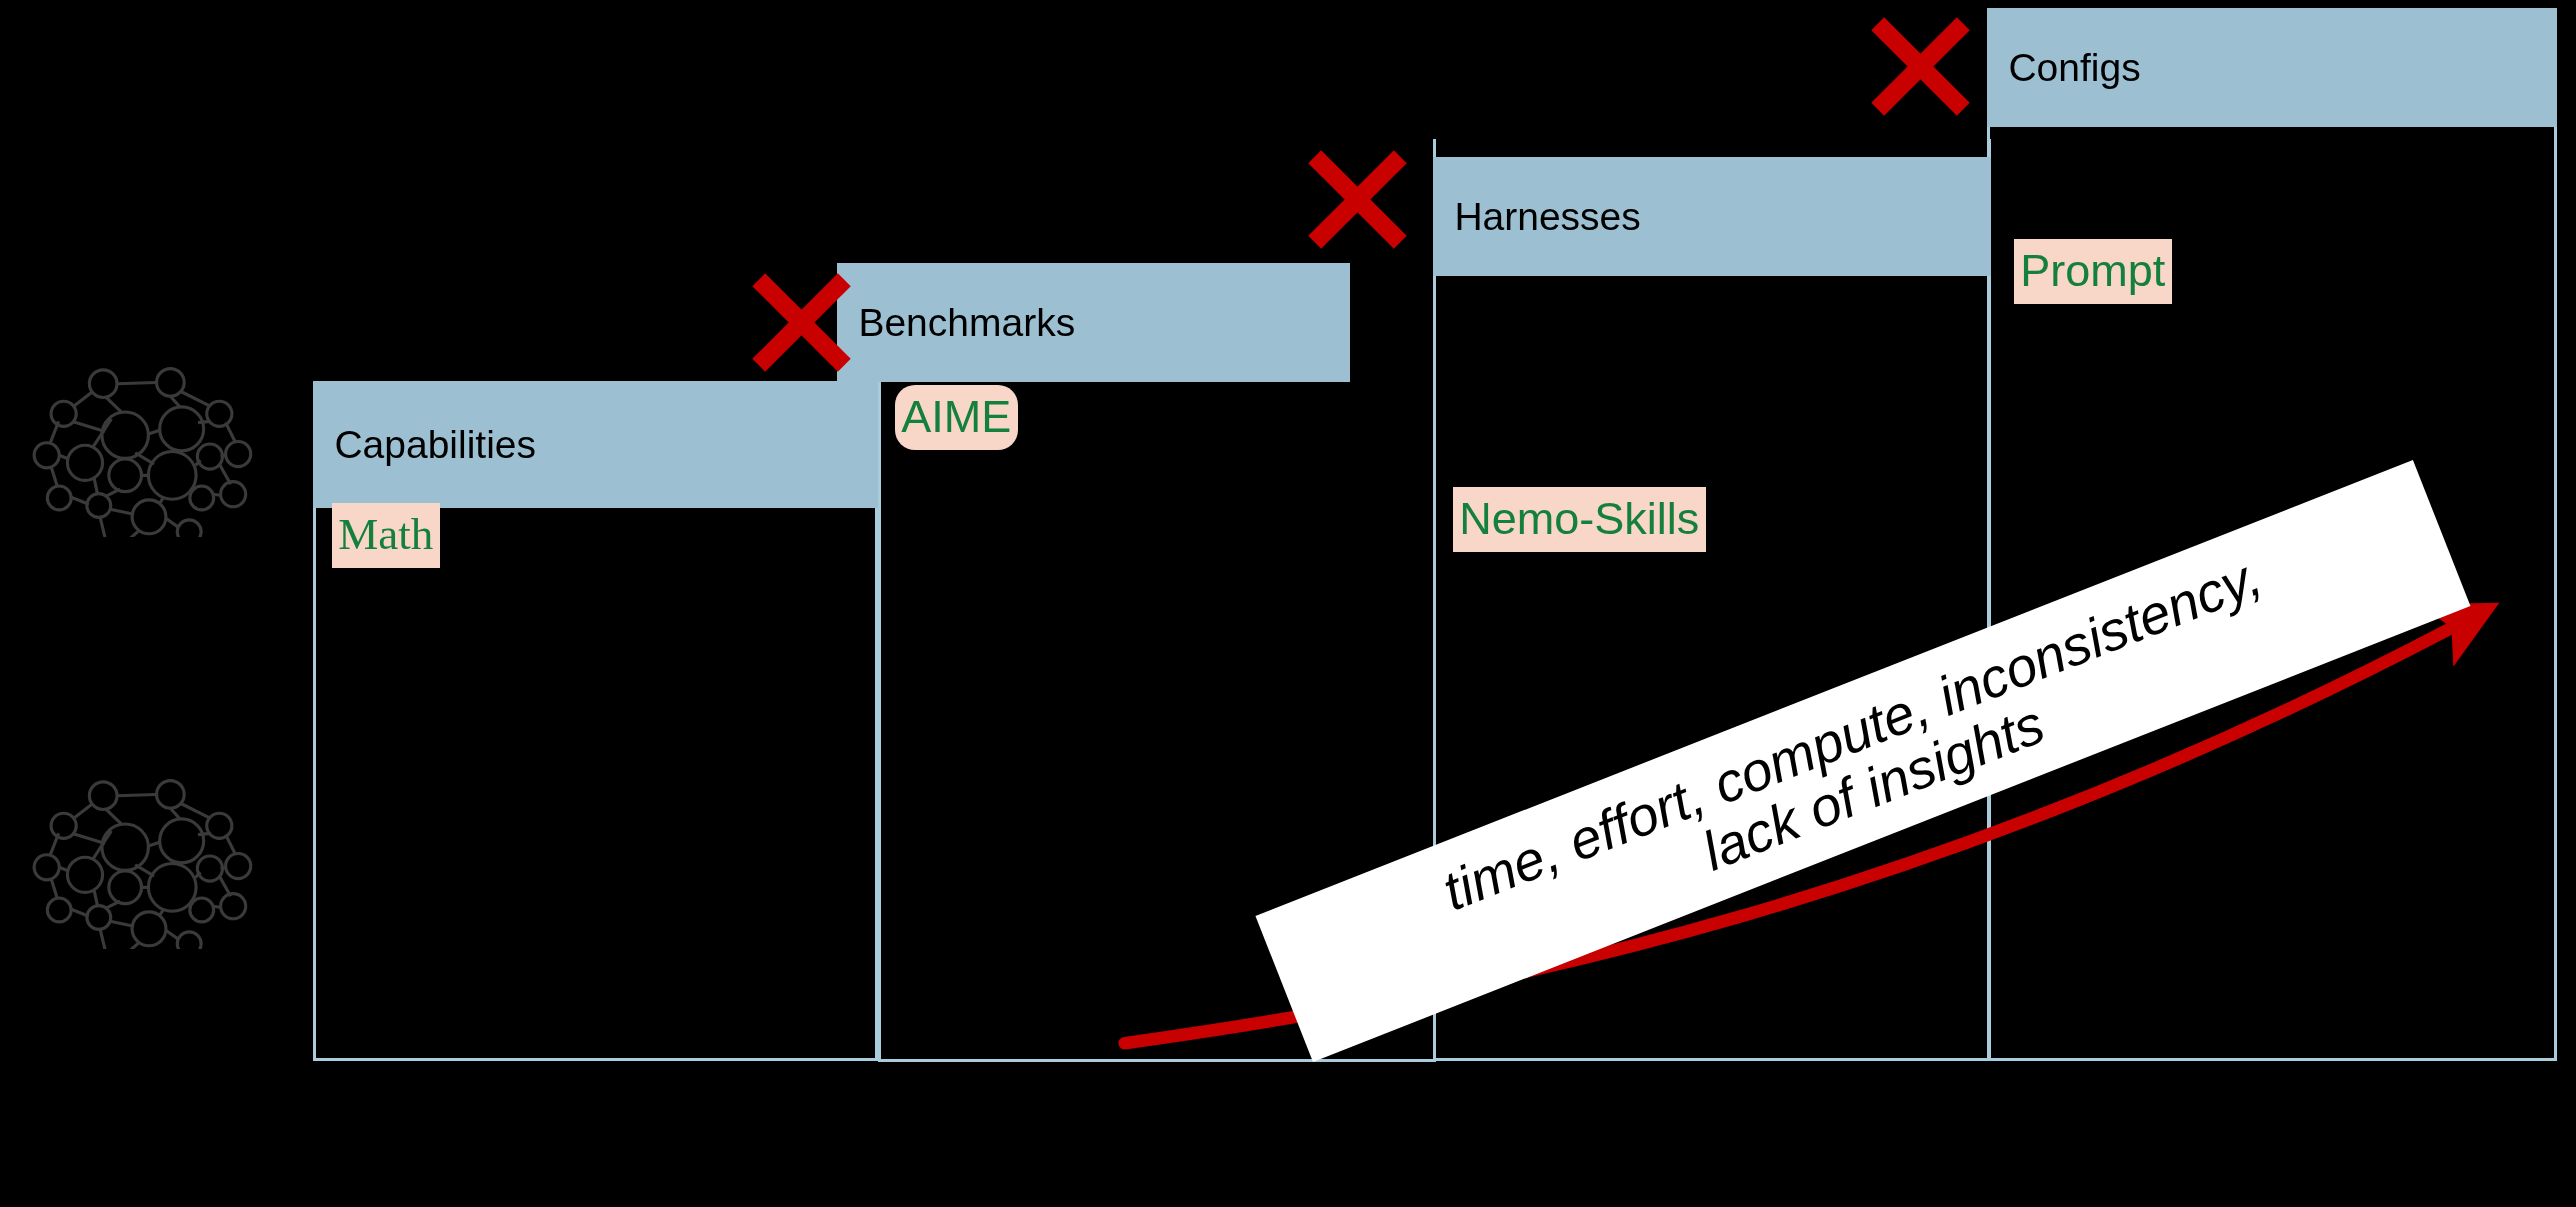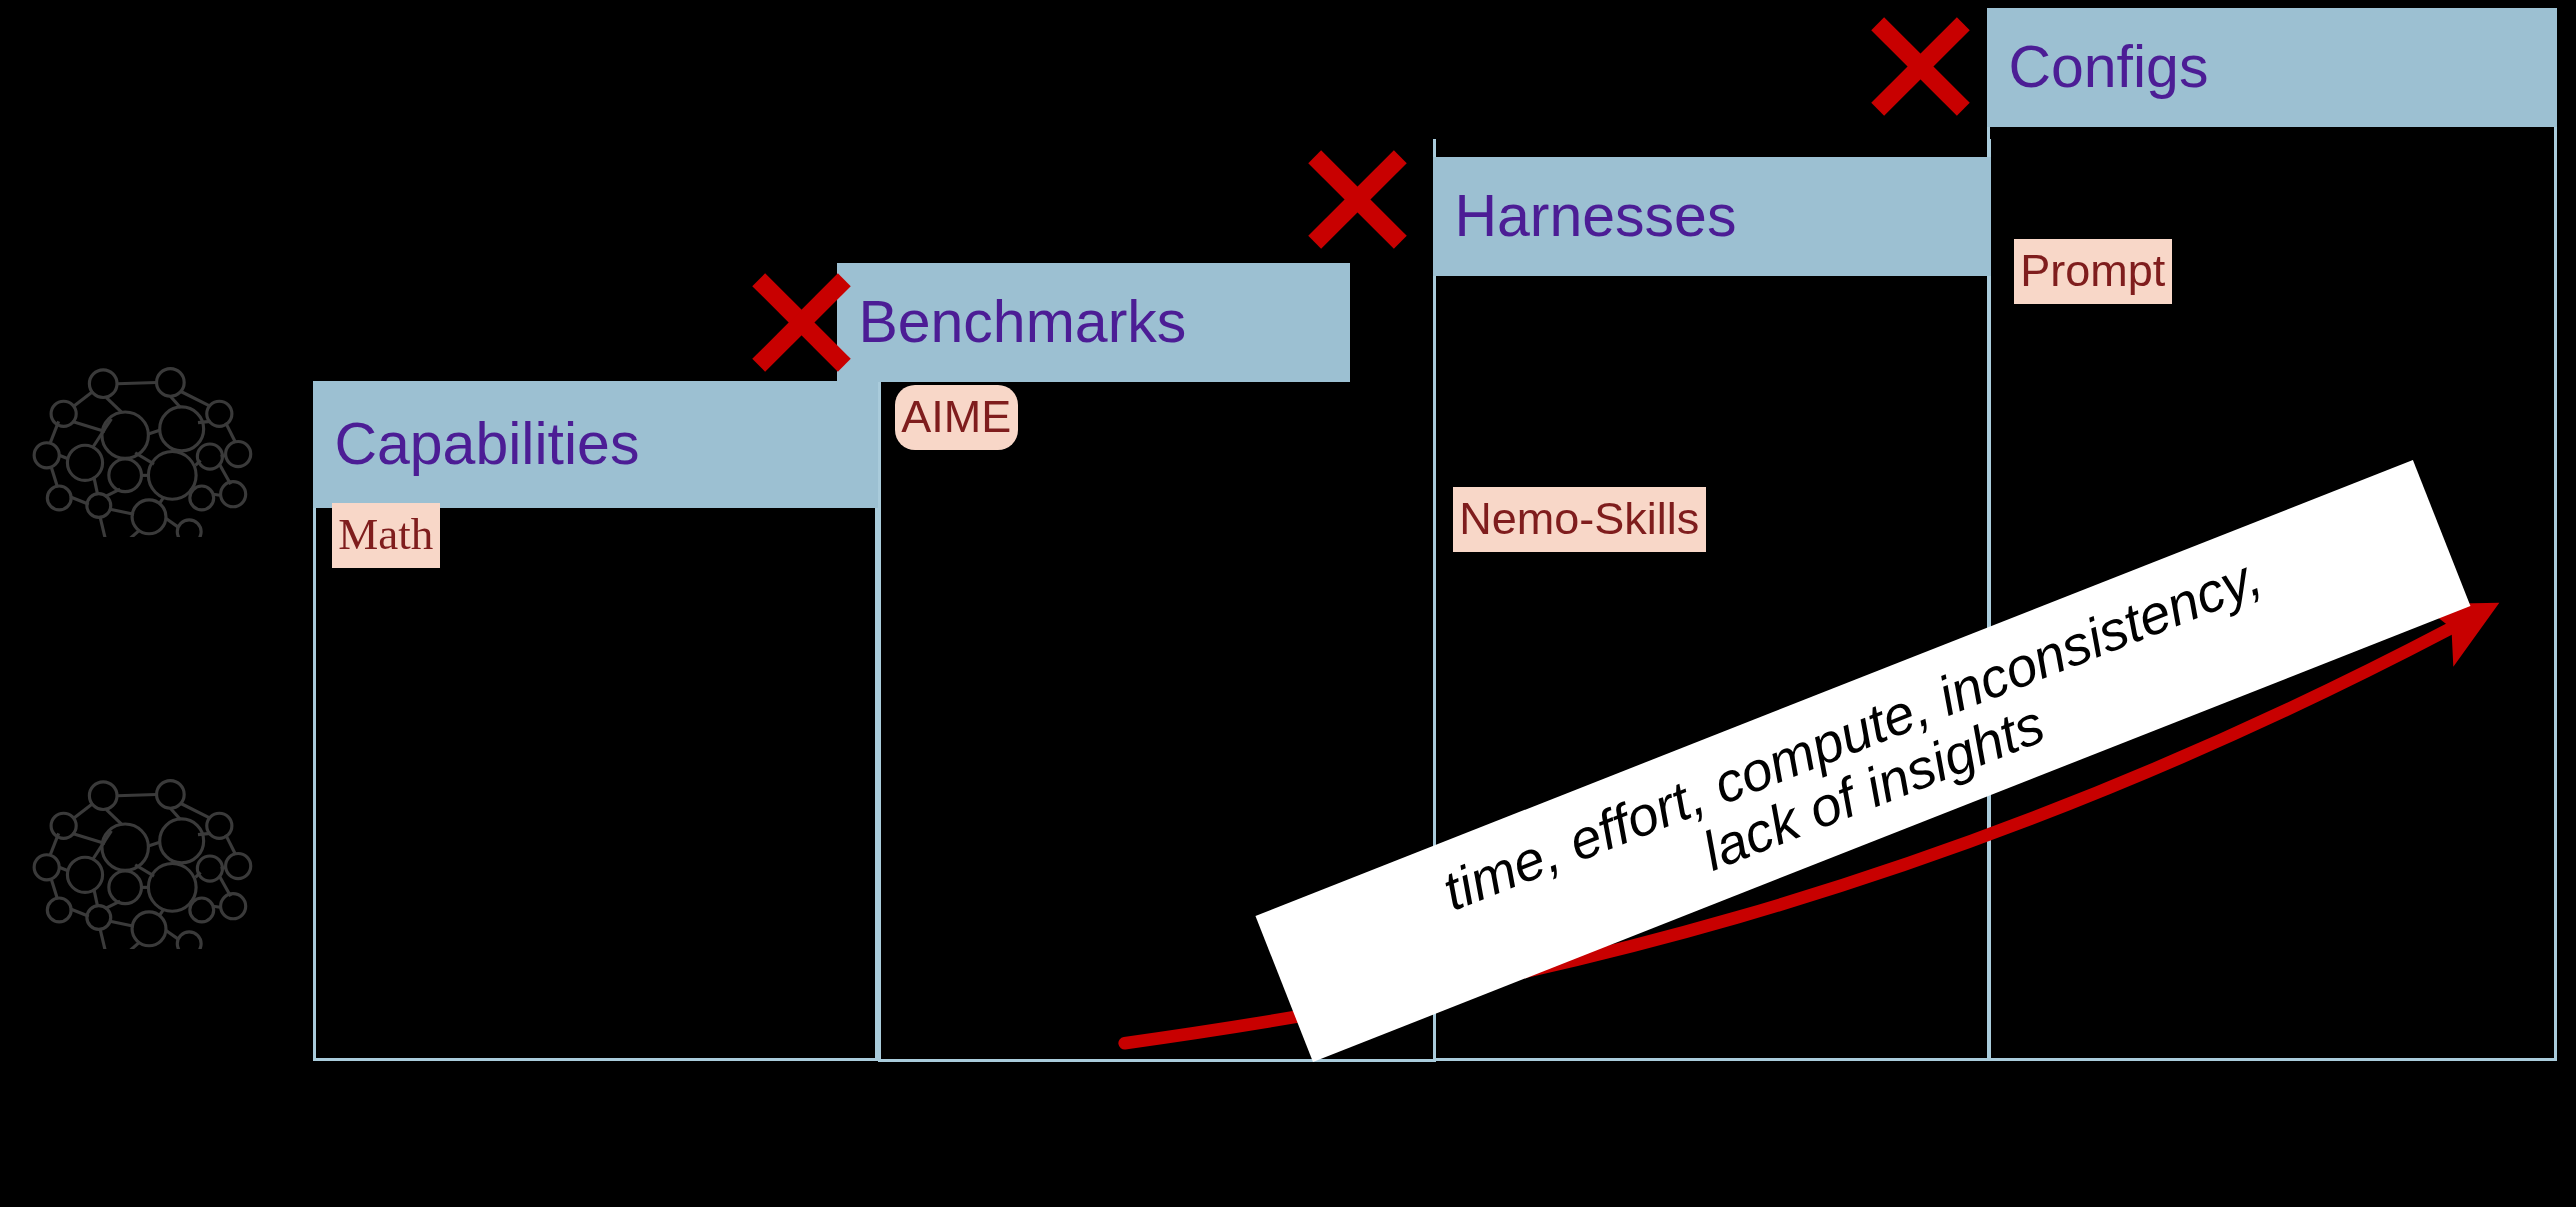--- a/index.html
+++ b/index.html
@@ -37,33 +37,33 @@
   
   .header-bar {
     position: absolute;
     background: #9cc0d2;
     display: flex;
     align-items: center;
     box-sizing: border-box;
     padding-left: 21.4px;
   }
   .header-bar .header-label {
-    color: #4c1d95;
-    font-size: 59px;
+    color: #000000;
+    font-size: 39px;
     line-height: 1;
     letter-spacing: 0px;
     white-space: nowrap;
     font-weight: 400;
   }
 
   
   .tag-chip {
     position: absolute;
     background: #f8d7c8;
-    color: #7f1d1d;
+    color: #15803d;
     font-size: 45px;
     line-height: 1;
     white-space: nowrap;
     padding: 8.8px 6.3px 11.3px 6.3px;
     box-sizing: border-box;
   }
 
   
   .x-mark {
     position: absolute;

